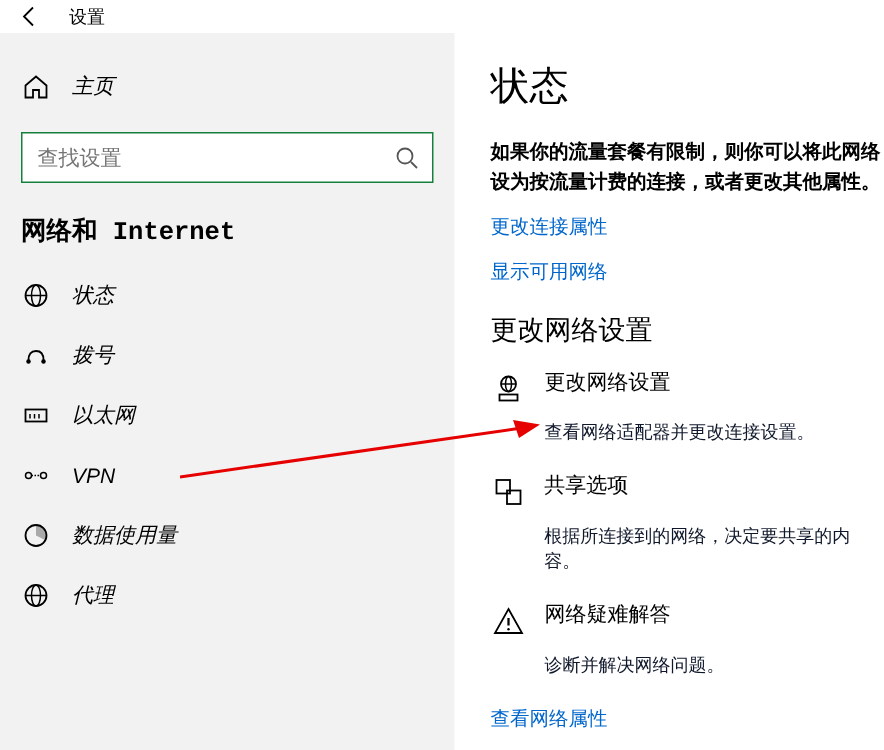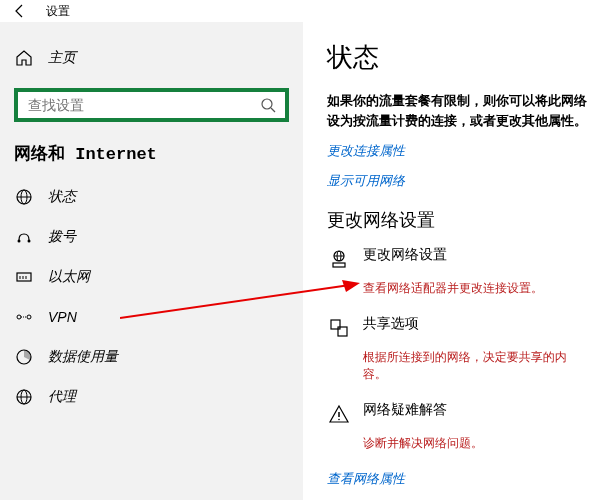--- a/index.html
+++ b/index.html
@@ -6,34 +6,34 @@
 body { width: 589px; height: 500px; overflow: hidden; background: #fff; display: flex; flex-direction: column; position: relative; }
 .titlebar { height: 32px; display: flex; align-items: center; padding-left: 10px; gap: 16px; }
 .back { width: 20px; height: 20px; display: flex; align-items: center; justify-content: center; cursor: pointer; }
 .title { font-size: 12px; }
 .main { flex: 1; display: flex; }
 .sidebar { width: 303px; background: #f2f2f2; display: flex; flex-direction: column; padding-top: 16px; }
 .nav-row { display: flex; align-items: center; height: 40px; padding-left: 14px; gap: 14px; cursor: pointer; }
 .nav-row .icon { width: 20px; display: flex; justify-content: center; }
 .nav-row span.label { font-size: 14px; font-style: italic; }
 .search-wrap { padding: 10px 14px 6px 14px; }
-.search { position: relative; border: 4px solid #15803d; height: 34px; background: #fff; display: flex; align-items: center; }
+.search { position: relative; border: 1px solid #15803d; height: 34px; background: #fff; display: flex; align-items: center; }
 .search input { border: none; outline: none; flex: 1; padding: 0 10px; font-size: 14px; background: transparent; }
 .search .sicon { width: 34px; display: flex; align-items: center; justify-content: center; }
 .category { padding: 14px 14px 6px 14px; font-size: 17px; font-weight: 600; font-family: Liberation Mono, monospace; }
 .nav-list { margin-top: 6px; }
 .content { flex: 1; padding: 18px 0 0 24px; overflow: hidden; }
 .h1 { font-size: 26px; font-weight: 400; margin-bottom: 16px; }
 .desc { font-size: 13px; line-height: 1.5; margin-bottom: 12px; font-weight: bold; }
-.link { color: #0066cc; font-size: 13px; display: block; margin-bottom: 12px; cursor: pointer; font-style: italic; }
+.link { color: #0066cc; font-size: 13px; display: block; margin-bottom: 12px; cursor: pointer; }
 .h2 { font-size: 18px; font-weight: 400; margin: 18px 16px 14px 0; }
 .opt { display: flex; gap: 12px; margin-bottom: 18px; cursor: pointer; }
 .opt .oicon { width: 24px; display: flex; justify-content: center; padding-top: 2px; }
 .opt .otext .otitle { font-size: 14px; }
-.opt .otext .osub { font-size: 12px; color: #b91c1c; margin-top: 16px; }
+.opt .otext .osub { font-size: 12px; color: #0f172a; margin-top: 16px; }
 .arrow { position: absolute; pointer-events: none; }
 svg { display: block; }
 </style>
 </head>
 <body>
 
 <div class="titlebar">
   <div class="back">
     <svg width="14" height="14" viewBox="0 0 14 14">
         <path d="M9 1 L3 7 L9 13" stroke="#000" stroke-width="1.2" fill="none"></path>

